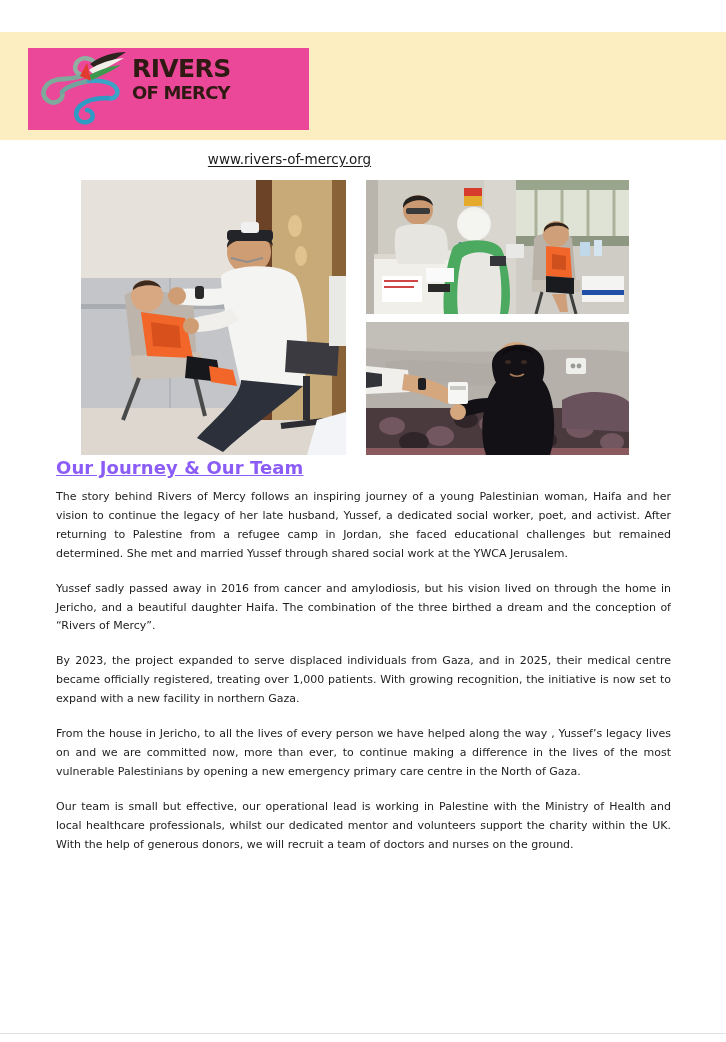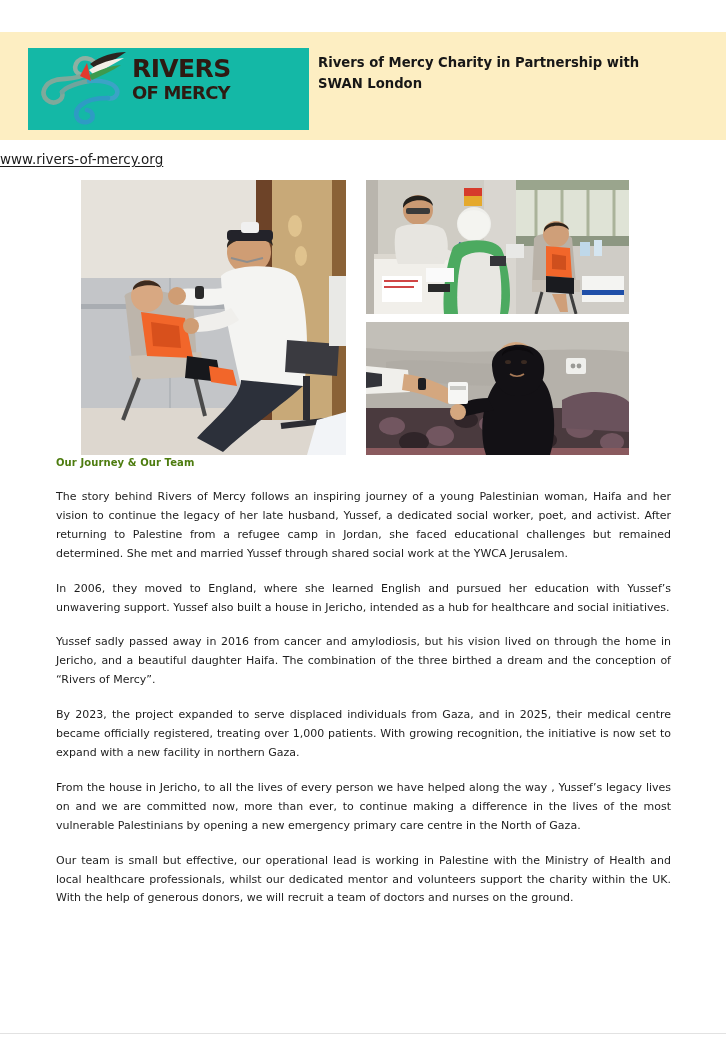--- a/index.html
+++ b/index.html
@@ -26,21 +26,21 @@
     background: #fdeec2;
     display: flex;
     align-items: center;
   }
   .logo-box {
     position: absolute;
     left: 28px;
     top: 16px;
     width: 281px;
     height: 82px;
-    background: #14b8a6;
+    background: #ec4899;
     display: flex;
     align-items: center;
     overflow: hidden;
   }
   .logo-mark {
     position: absolute;
     left: 6px;
     top: 2px;
     width: 100px;
     height: 78px;
@@ -89,21 +89,21 @@
     line-height: 1.58;
     max-width: 350px;
   }
 
   
   .url-line {
     position: absolute;
     left: 0;
     top: 150px;
     width: 579px;
-    text-align: left;
+    text-align: center;
   }
   .url-link {
     font-family: "DejaVu Sans", sans-serif;
     font-size: 13.5px;
     color: #1c1c1c;
     text-decoration: underline;
     text-underline-offset: 2px;
   }
 
   
@@ -117,24 +117,25 @@
   .photo-main  { left: 81px;  top: 180px; width: 265px; height: 275px; }
   .photo-top   { left: 366px; top: 180px; width: 263px; height: 134px; }
   .photo-bot   { left: 366px; top: 322px; width: 263px; height: 133px; }
 
   
   .section-head {
     position: absolute;
     left: 56px;
     top: 457px;
     font-family: "DejaVu Sans", sans-serif;
-    font-size: 10px;
+    font-size: 18px;
     font-weight: 700;
-    color: #4d7c0f;
+    color: #8b5cf6;
     letter-spacing: 0.1px;
+    text-decoration: underline;
   }
   .body-copy {
     position: absolute;
     left: 56px;
     top: 488px;
     width: 615px;
   }
   .para {
     font-family: "DejaVu Sans", sans-serif;
     font-size: 11px;
@@ -178,21 +179,20 @@
       </svg>
     </div>
 
     <div class="logo-words">
       <span class="logo-word l1">RIVERS</span>
       <span class="logo-word l2">OF MERCY</span>
     </div>
   </div>
 
   <div class="banner-text">
-    <div class="banner-sub">Rivers of Mercy Charity in Partnership with SWAN London</div>
   </div>
 </div>
 
 <div class="url-line">
   <a class="url-link" href="#">www.rivers-of-mercy.org</a>
 </div>
 
 <div class="photo photo-main">
   <svg viewBox="0 0 265 275" width="265" height="275" aria-hidden="true">
     <rect x="0" y="0" width="265" height="275" fill="#d8d3cc"></rect>
@@ -359,20 +359,19 @@
 
     <rect x="82" y="60" width="20" height="22" rx="2" fill="#f6f6f4"></rect>
     <rect x="84" y="64" width="16" height="4" fill="#c9c9c5"></rect>
   </svg>
 </div>
 
 <div class="section-head">Our Journey &amp; Our Team</div>
 
 <div class="body-copy">
   <p class="para">The story behind Rivers of Mercy follows an inspiring journey of a young Palestinian woman, Haifa and her vision to continue the legacy of her late husband, Yussef, a dedicated social worker, poet, and activist. After returning to Palestine from a refugee camp in Jordan, she faced educational challenges but remained determined. She met and married Yussef through shared social work at the YWCA Jerusalem.</p>
-  <p class="para">In 2006, they moved to England, where she learned English and pursued her education with Yussef’s unwavering support. Yussef also built a house in Jericho, intended as a hub for healthcare and social initiatives.</p>
   <p class="para">Yussef sadly passed away in 2016 from cancer and amylodiosis, but his vision lived on through the home in Jericho, and a beautiful daughter Haifa. The combination of the three birthed a dream and the conception of “Rivers of Mercy”.</p>
   <p class="para">By 2023, the project expanded to serve displaced individuals from Gaza, and in 2025, their medical centre became officially registered, treating over 1,000 patients. With growing recognition, the initiative is now set to expand with a new facility in northern Gaza.</p>
   <p class="para">From the house in Jericho, to all the lives of every person we have helped along the way , Yussef’s legacy lives on and we are committed now, more than ever, to continue making a difference in the lives of the most vulnerable Palestinians by opening a new emergency primary care centre in the North of Gaza.</p>
   <p class="para">Our team is small but effective, our operational lead is working in Palestine with the Ministry of Health and local healthcare professionals, whilst our dedicated mentor and volunteers support the charity within the UK. With the help of generous donors, we will recruit a team of doctors and nurses on the ground.</p>
 </div>
 
 <div class="footer-rule"></div>
 
 </body></html>

